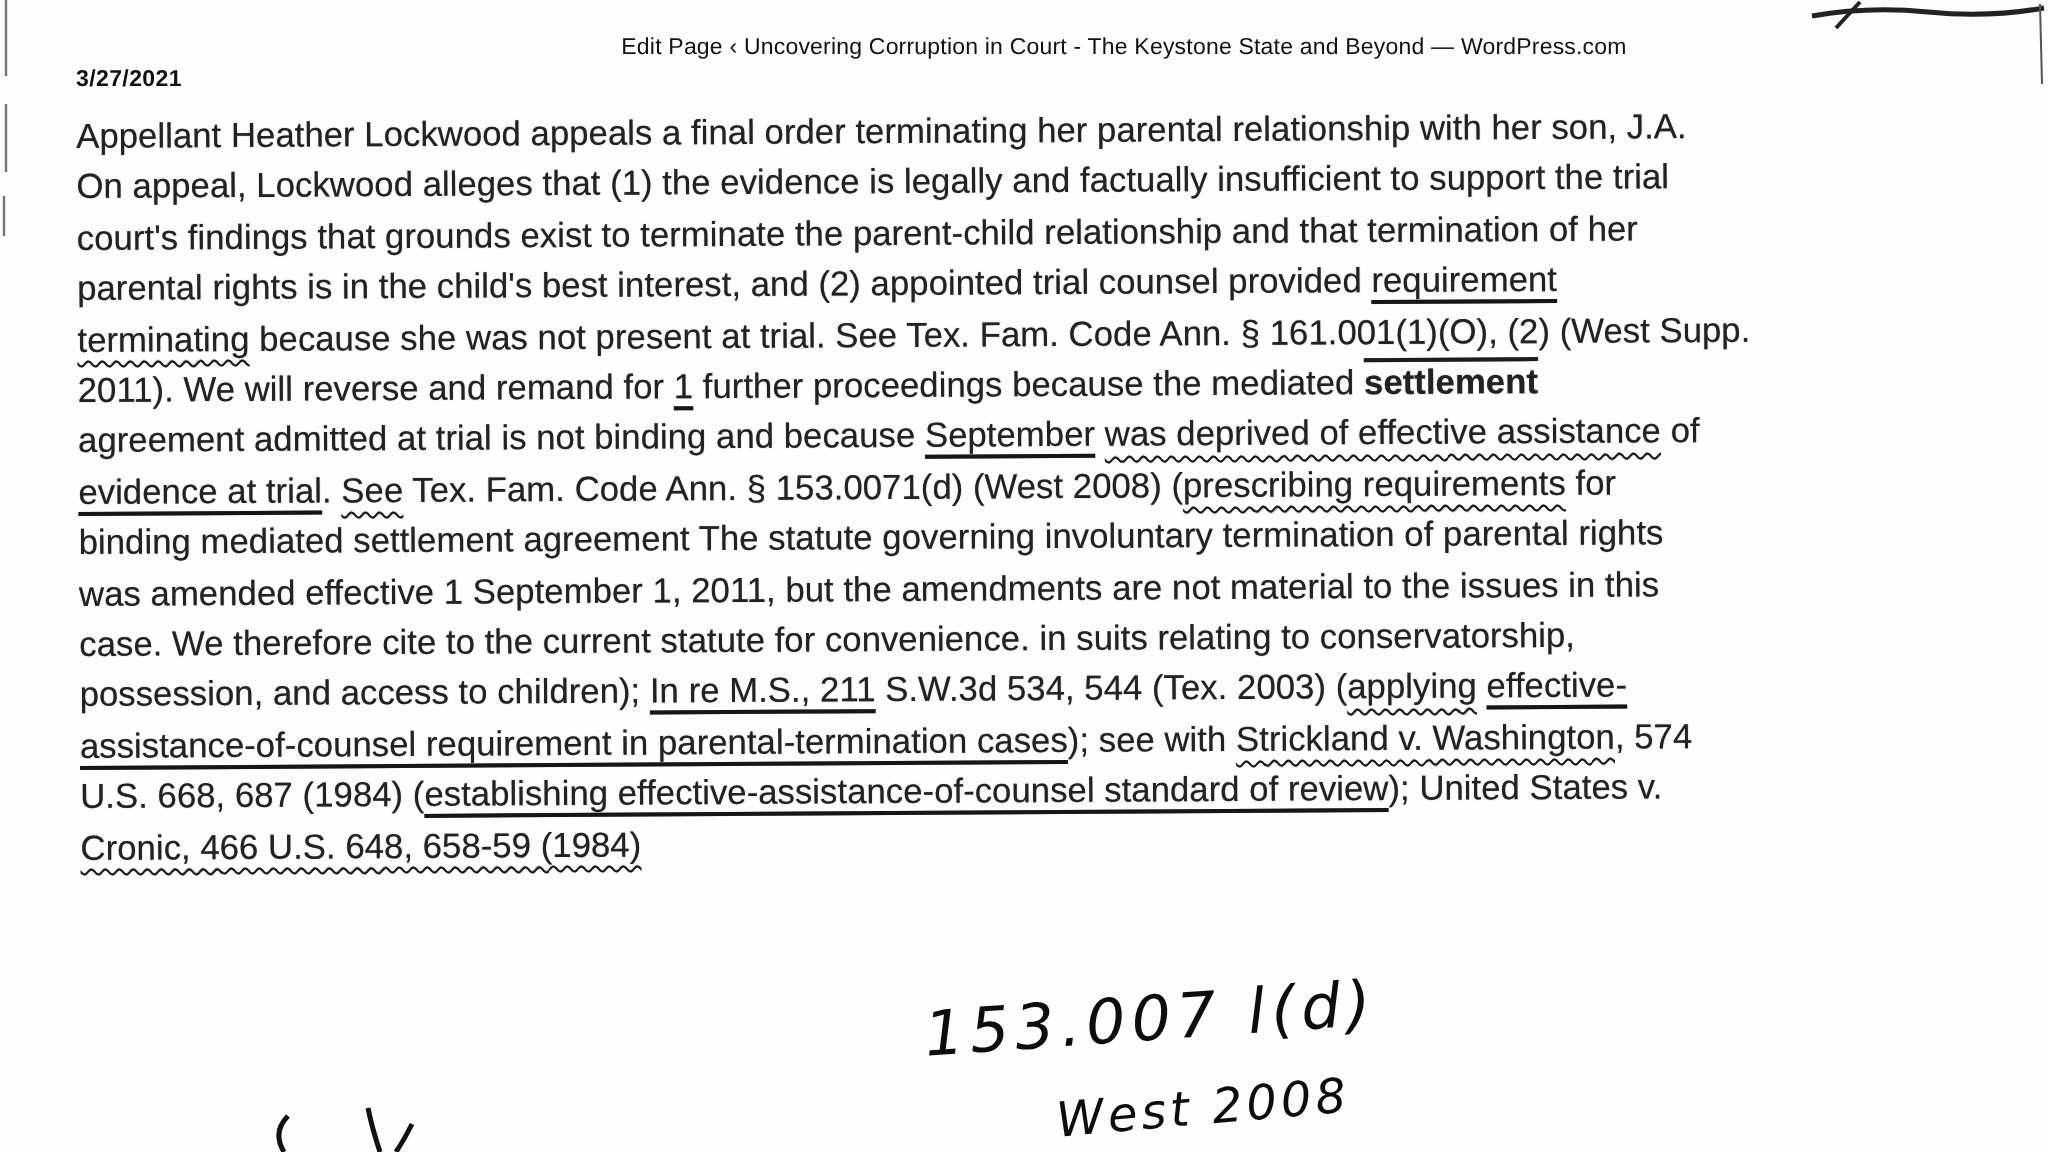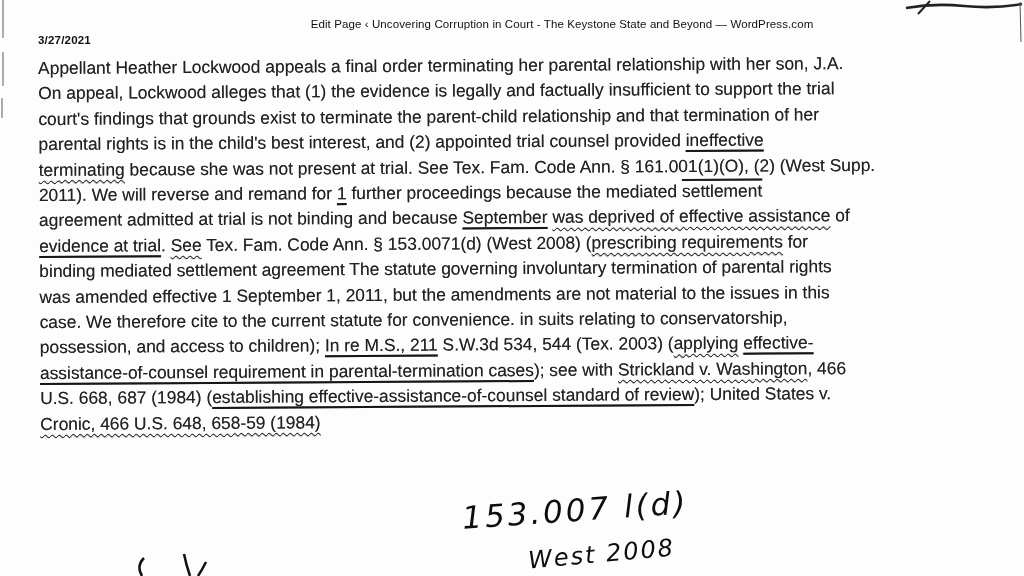--- a/index.html
+++ b/index.html
@@ -69,20 +69,21 @@
   .u-wavy {
     text-decoration: underline wavy;
     text-decoration-color: #161616;
     text-decoration-thickness: 1.2px;
     text-underline-offset: 4px;
   }
   .o-line {
     text-decoration: overline;
     text-decoration-color: #1c1c1c;
     text-decoration-thickness: 1.6px;
+    font-weight: bold;
   }
   
   .handwriting {
     position: absolute;
     color: #0d0d0d;
     font-family: "DejaVu Sans", sans-serif;
     font-style: italic;
   }
   .hand-1 {
     top: 492px;
@@ -124,30 +125,30 @@
 
   <div class="scan-header">
     <span class="date">3/27/2021</span>
     <span class="title">Edit Page ‹ Uncovering Corruption in Court - The Keystone State and Beyond — WordPress.com</span>
   </div>
 
   <div class="body-text">
       <div class="line"><span>Appellant Heather Lockwood appeals a final order terminating her parental relationship with her son, J.A.</span></div>
       <div class="line"><span>On appeal, Lockwood alleges that (1) the evidence is legally and factually insufficient to support the trial</span></div>
       <div class="line"><span>court's findings that grounds exist to terminate the parent-child relationship and that termination of her</span></div>
-      <div class="line"><span>parental rights is in the child's best interest, and (2) appointed trial counsel provided </span><span class="u-solid">ineffective</span></div>
+      <div class="line"><span>parental rights is in the child's best interest, and (2) appointed trial counsel provided </span><span class="u-solid">requirement</span></div>
       <div class="line"><span class="u-wavy">terminating</span><span> because she was not present at trial. See Tex. Fam. Code Ann. § 161.001(1)(O), (2) (West Supp.</span></div>
       <div class="line"><span>2011). We will reverse and remand for </span><span class="u-solid">1</span><span> further proceedings because the mediated </span><span class="o-line">settlement</span></div>
       <div class="line"><span>agreement admitted at trial is not binding and because </span><span class="u-solid">September</span><span> </span><span class="u-wavy">was deprived of effective assistance</span><span> of</span></div>
       <div class="line"><span class="u-solid">evidence at trial</span><span>. </span><span class="u-wavy">See</span><span> Tex. Fam. Code Ann. § 153.0071(d) (West 2008) (</span><span class="u-wavy">prescribing requirements</span><span> for</span></div>
       <div class="line"><span>binding mediated settlement agreement The statute governing involuntary termination of parental rights</span></div>
       <div class="line"><span>was amended effective 1 September 1, 2011, but the amendments are not material to the issues in this</span></div>
       <div class="line"><span>case. We therefore cite to the current statute for convenience. in suits relating to conservatorship,</span></div>
       <div class="line"><span>possession, and access to children); </span><span class="u-solid">In re M.S., 211</span><span> S.W.3d 534, 544 (Tex. 2003) (</span><span class="u-wavy">applying</span><span> </span><span class="u-solid">effective-</span></div>
-      <div class="line"><span class="u-solid">assistance-of-counsel requirement in parental-termination cases</span><span>); see with </span><span class="u-wavy">Strickland v. Washington</span><span>, 466</span></div>
+      <div class="line"><span class="u-solid">assistance-of-counsel requirement in parental-termination cases</span><span>); see with </span><span class="u-wavy">Strickland v. Washington</span><span>, 574</span></div>
       <div class="line"><span>U.S. 668, 687 (1984) (</span><span class="u-solid">establishing effective-assistance-of-counsel standard of review</span><span>); United States v.</span></div>
       <div class="line"><span class="u-wavy">Cronic, 466 U.S. 648, 658-59 (1984)</span></div>
     </div>
 
   <div class="handwriting hand-1">153.007 l(d)</div>
   <div class="handwriting hand-2">West 2008</div>
 
   <svg class="artifact artifact-bottomleft" width="140" height="24" viewBox="0 0 140 24">
     <path d="M32 24 Q 26 14 34 6" stroke="#111" stroke-width="2.5" fill="none"></path>
     <path d="M74 2 Q 76 12 80 24" stroke="#111" stroke-width="2.5" fill="none"></path>

